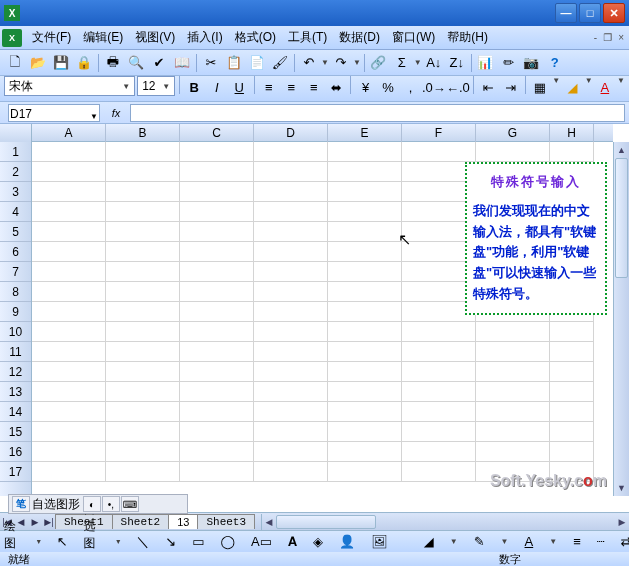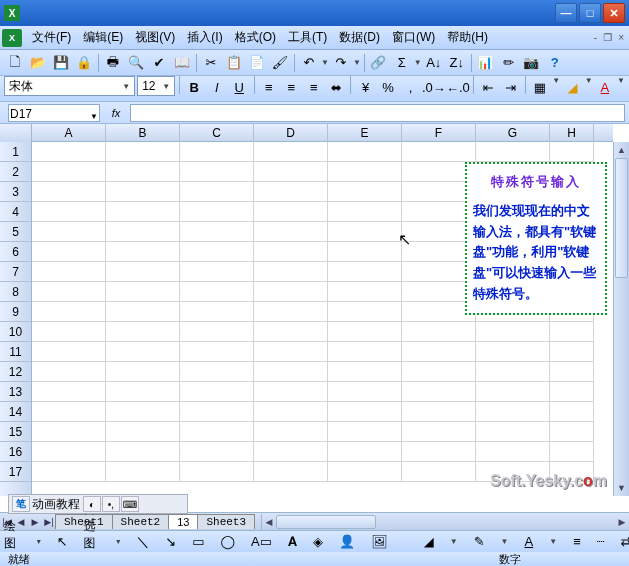--- a/index.html
+++ b/index.html
@@ -403,21 +403,21 @@
   <div class="callout">
     <div class="ct">特殊符号输入</div>
     <div class="cb">我们发现现在的中文输入法，都具有"软键盘"功能，利用"软键盘"可以快速输入一些特殊符号。</div>
   </div>
   <span class="cursor">↖</span>
   <div class="watermark"><span>Soft.Yesky.c</span><span class="r">o</span><span>m</span></div>
 </div>
 
 <div class="imebar">
   <span class="imebtn" style="color:#06c;font-weight:bold">笔</span>
-  <span style="padding:0 2px">动画教程</span>
+  <span style="padding:0 2px">自选图形</span>
   <span class="imebtn">◐</span>
   <span class="imebtn">•,</span>
   <span class="imebtn">⌨</span>
 </div>
 
 <div class="tabs-hscroll">
   <span class="tabnav">|◀</span>
   <span class="tabnav">◀</span>
   <span class="tabnav">▶</span>
   <span class="tabnav">▶|</span>

